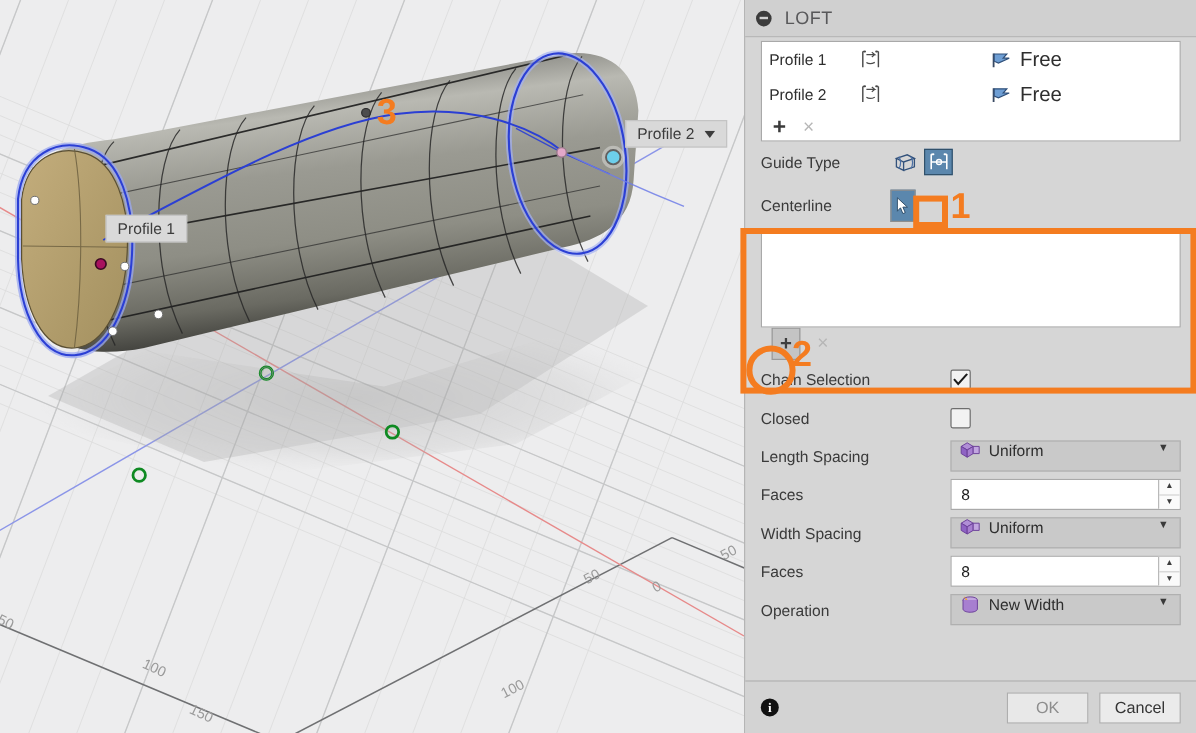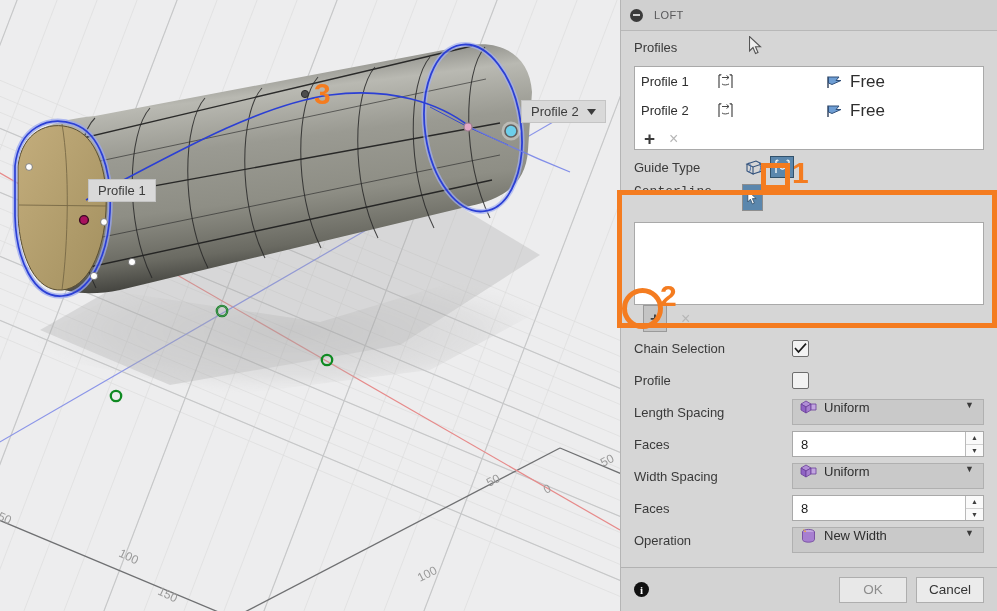--- a/index.html
+++ b/index.html
@@ -23,21 +23,21 @@
   }
   .titlebar{
     height:31px;background:#d0d0d0;border-bottom:1px solid #b8b8b8;
     display:flex;align-items:center;padding-left:9px;box-sizing:border-box;
   }
   .collapse-ico{
     width:13px;height:13px;border-radius:50%;background:#3b3b3b;
     display:flex;align-items:center;justify-content:center;margin-right:11px;
   }
   .collapse-ico i{display:block;width:7px;height:1.6px;background:#d0d0d0;}
-  .title-txt{font-size:11px;color:#58585a;letter-spacing:.4px;}
+  .title-txt{font-size:15px;color:#58585a;letter-spacing:.4px;}
 
   .panel-body{position:relative;padding:0 13px;box-sizing:border-box;}
 
   .row-label{font-size:13px;color:#3a3a3a;}
 
   .profiles-hdr{height:32px;display:flex;align-items:center;position:relative;}
 
   .listbox{
     background:#fff;border:1px solid #a9a9a9;box-sizing:border-box;
     margin-top:3px;
@@ -48,21 +48,21 @@
   .list-row .fr{display:flex;align-items:center;gap:7px;font-size:17px;color:#2e2e2e;}
   .list-actions{height:27px;display:flex;align-items:center;padding-left:9px;gap:14px;box-sizing:border-box;}
   .plus-btn{font-size:19px;line-height:1;color:#3b3b3b;font-weight:bold;cursor:pointer;}
   .x-btn{font-size:16px;line-height:1;color:#b6b6b6;cursor:default;}
 
   .guide-row{height:34px;display:flex;align-items:center;position:relative;}
   .guide-icons{position:absolute;left:108px;display:flex;gap:4px;align-items:center;}
   .gicon{width:24px;height:22px;display:flex;align-items:center;justify-content:center;box-sizing:border-box;}
   .gicon.sel{background:#5b87ad;border:1px solid #31516b;}
 
-  .cl-row{height:38px;display:flex;position:relative;font-family:Liberation Mono, monospace;}
+  .cl-row{height:38px;display:flex;align-items:center;position:relative;}
   .sel-btn{
     position:absolute;left:108px;width:21px;height:27px;
     background:#5b87ad;border:1px solid #8e8e8e;
     display:flex;align-items:center;justify-content:center;box-sizing:border-box;
   }
   .cl-box{
     background:#fff;border:1px solid #a9a9a9;height:83px;box-sizing:border-box;
     position:relative;
   }
   .cl-actions{height:27px;display:flex;align-items:center;padding-left:9px;gap:14px;box-sizing:border-box;}
@@ -355,27 +355,20 @@
 
     <div class="titlebar">
       <span class="collapse-ico">
           <i></i>
         </span>
       <span class="title-txt">LOFT</span>
     </div>
 
     <div class="panel-body">
 
-      <div class="profiles-hdr">
-        <span class="row-label">Profiles</span>
-
-        <svg class="cursor" style="left:115px;top:5px;" width="14" height="19" viewBox="0 0 14 19">
-          <polygon points="0.5,0.5 0.5,15 4,11.5 6.5,17.5 9,16.5 6.5,10.8 11.5,10.8" fill="#f0f0f0" stroke="#555" stroke-width="1.1"></polygon>
-        </svg>
-      </div>
 
       <div class="listbox" style="height:84px;">
         <div class="list-row">
           <span class="nm">Profile 1</span>
           <span class="sk">
             <svg width="19" height="17" viewBox="0 0 19 17">
               <path d="M3,2 L3,15 M16,2 L16,15" stroke="#4a4a4a" stroke-width="1.2" fill="none"></path>
               <path d="M3,2 C6,0.5 6,3 3,2 M16,2 C13,0.5 13,3 16,2" stroke="#4a4a4a" stroke-width="0.9" fill="none"></path>
               <path d="M6,4.5 L13,4.5 L10.5,2.5 M13,4.5 L10.5,6.5" stroke="#4a4a4a" stroke-width="1" fill="none"></path>
               <path d="M6,11 C8,12.5 11,12 13,11" stroke="#4a4a4a" stroke-width="1" fill="none"></path>
@@ -454,21 +447,21 @@
       <div class="frow">
         <span class="lbl">Chain Selection</span>
         <span class="chk">
           <svg width="13" height="11" viewBox="0 0 13 11">
             <path d="M1,5 L4.5,9 L12,0.6" fill="none" stroke="#1a1a1a" stroke-width="1.7"></path>
           </svg>
         </span>
       </div>
 
       <div class="frow">
-        <span class="lbl">Profile</span>
+        <span class="lbl">Closed</span>
         <span class="chk"></span>
       </div>
 
       <div class="frow">
         <span class="lbl">Length Spacing</span>
         <span class="combo">
           <svg width="17" height="15" viewBox="0 0 17 15">
             <path d="M1,4 L6,1 L11,4 L6,7 Z" fill="#b08ed6" stroke="#6b3f99" stroke-width="0.8"></path>
             <path d="M1,4 L1,10 L6,13 L6,7 Z" fill="#8f63c4" stroke="#6b3f99" stroke-width="0.8"></path>
             <path d="M6,7 L11,4 L11,10 L6,13 Z" fill="#a77fd0" stroke="#6b3f99" stroke-width="0.8"></path>

